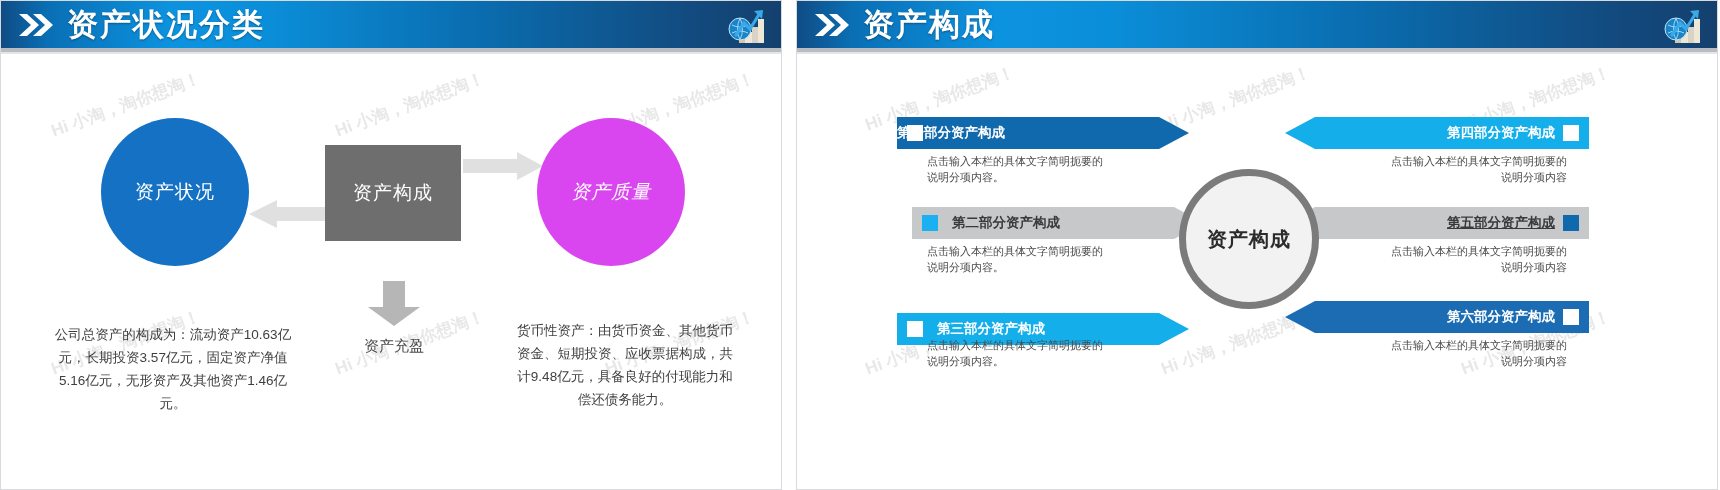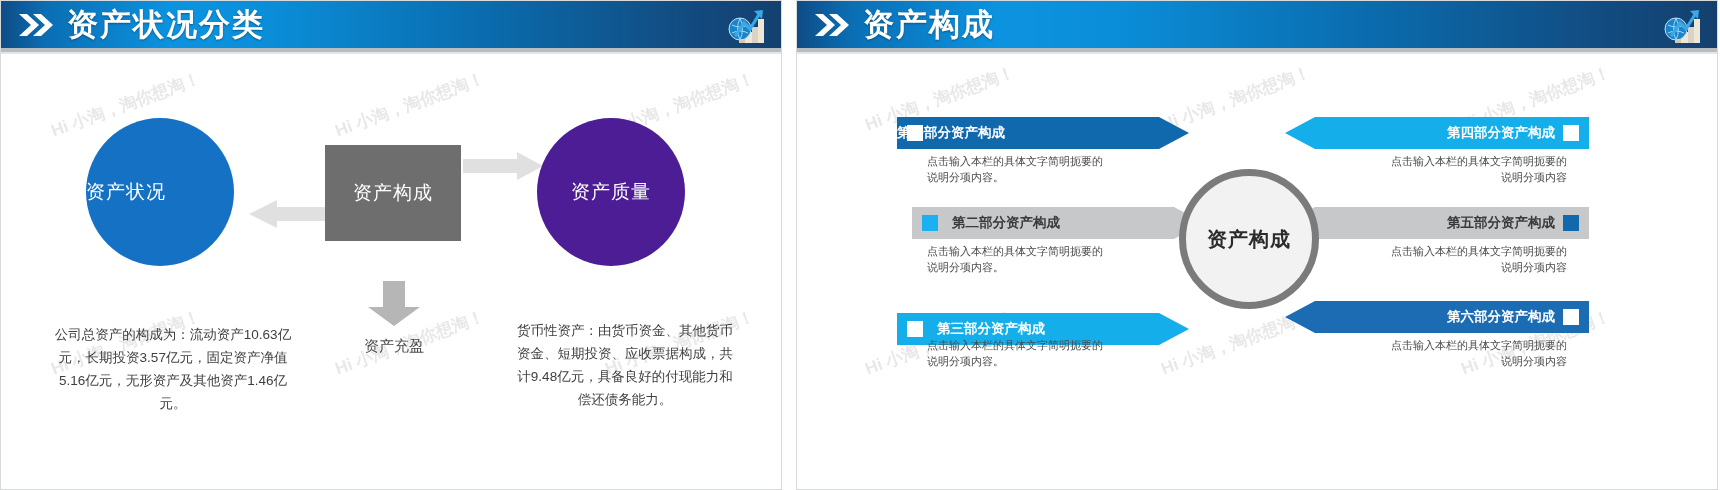--- a/index.html
+++ b/index.html
@@ -19,24 +19,24 @@
   .chev{margin-left:16px;display:flex;align-items:center;}
   .hdr-title{color:#ffffff;font-size:31px;font-weight:bold;letter-spacing:2px;margin-left:10px;
              text-shadow:0 1px 2px rgba(0,0,0,.35);}
   .hdr-icon{position:absolute;right:10px;top:4px;width:46px;height:40px;}
 
   
   .wm{position:absolute;color:#e8e8e8;font-size:17px;font-weight:bold;
       transform:rotate(-20deg);white-space:nowrap;pointer-events:none;user-select:none;}
 
   
-  .circL{position:absolute;left:85px;top:117px;width:148px;height:148px;border-radius:50%;
-         background:#1471c4;display:flex;align-items:center;justify-content:flex-start;}
+  .circL{position:absolute;left:100px;top:117px;width:148px;height:148px;border-radius:50%;
+         background:#1471c4;display:flex;align-items:center;justify-content:center;}
   .circR{position:absolute;left:536px;top:117px;width:148px;height:148px;border-radius:50%;
-         background:#4c1d95;display:flex;align-items:center;justify-content:center;}
+         background:#d946ef;display:flex;align-items:center;justify-content:center;font-style:italic;}
   .circ-txt{color:#ffffff;font-size:19px;letter-spacing:1px;}
   .sqC{position:absolute;left:324px;top:144px;width:136px;height:96px;background:#6e6e6e;
        display:flex;align-items:center;justify-content:center;}
   .sq-txt{color:#ffffff;font-size:19px;letter-spacing:1px;}
   .arrowR{position:absolute;left:462px;top:150px;}
   .arrowL{position:absolute;left:246px;top:198px;}
   .arrowD{position:absolute;left:365px;top:280px;}
   .subtxt{position:absolute;left:326px;top:336px;width:134px;text-align:center;font-size:15px;color:#4a4a4a;}
   .para{position:absolute;font-size:13.5px;line-height:23px;color:#3f3f3f;text-align:center;}
   .para-l{left:52px;top:322px;width:240px;}
@@ -199,21 +199,21 @@
       </svg>
       <span class="lbl" style="margin-right:34px;">第四部分资产构成</span>
       <span class="nub" style="left:278px;top:8px;background:#ffffff;"></span>
     </div>
     <div class="bandtxt" style="left:590px;top:152px;width:180px;text-align:right;">点击输入本栏的具体文字简明扼要的说明分项内容</div>
 
     <div class="band" style="left:488px;top:206px;width:304px;justify-content:flex-end;">
       <svg width="304" height="32" viewBox="0 0 304 32" preserveAspectRatio="none">
         <polygon points="30,0 304,0 304,32 30,32 0,16" fill="#c6c8ca"></polygon>
       </svg>
-      <span class="lbl dark" style="margin-right:34px;">第五部分资产构成</span>
+      <span class="lbl dark" style="margin-right:34px;text-decoration:underline;">第五部分资产构成</span>
       <span class="nub" style="left:278px;top:8px;background:#1068ad;"></span>
     </div>
     <div class="bandtxt" style="left:590px;top:242px;width:180px;text-align:right;">点击输入本栏的具体文字简明扼要的说明分项内容</div>
 
     <div class="band" style="left:488px;top:300px;width:304px;justify-content:flex-end;">
       <svg width="304" height="32" viewBox="0 0 304 32" preserveAspectRatio="none">
         <polygon points="30,0 304,0 304,32 30,32 0,16" fill="#1c6cb4"></polygon>
       </svg>
       <span class="lbl" style="margin-right:34px;">第六部分资产构成</span>
       <span class="nub" style="left:278px;top:8px;background:#ffffff;"></span>

